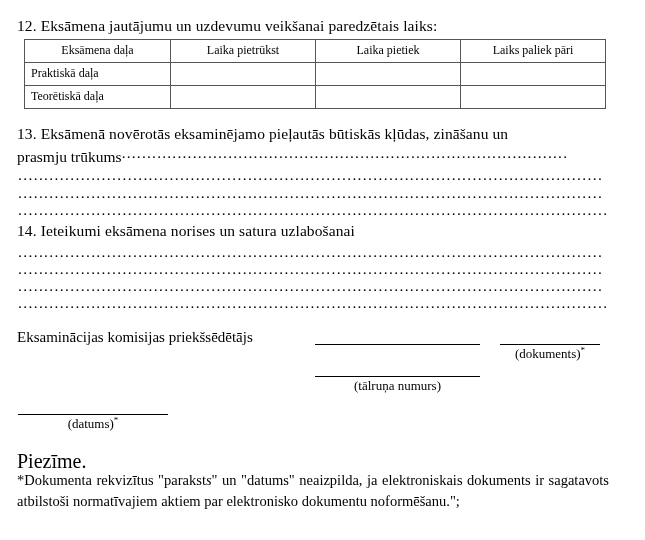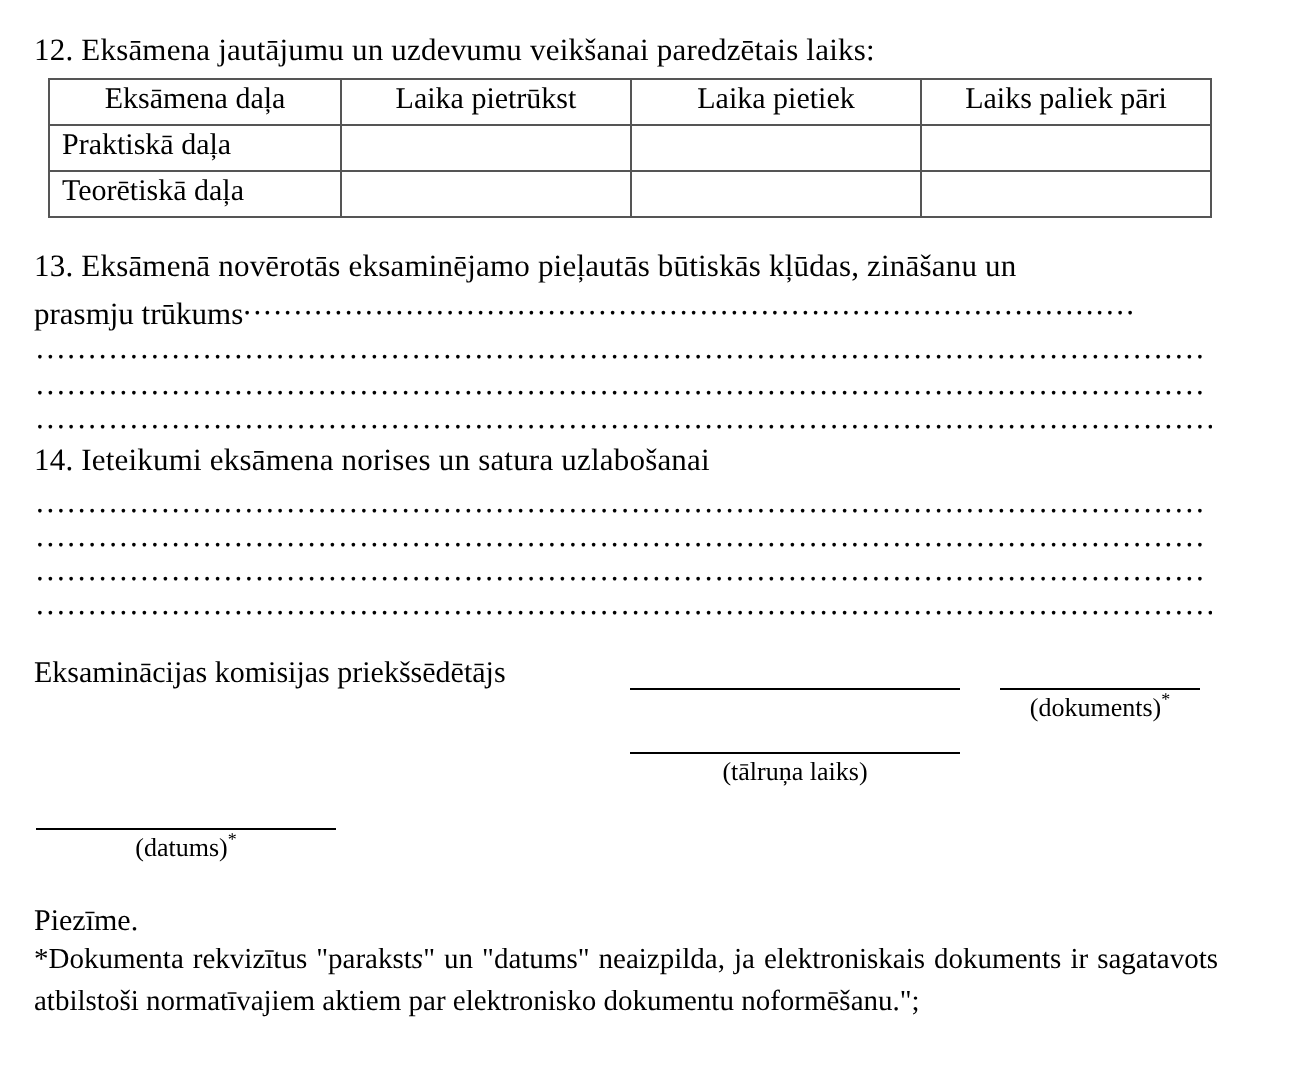--- a/index.html
+++ b/index.html
@@ -41,21 +41,21 @@
     left: 24px;
     top: 39px;
     width: 581px;
     border-collapse: collapse;
     table-layout: fixed;
     border: 1.6px solid #000;
   }
   #time-table td {
     border: 0.8px solid #555;
     height: 21px;
-    font-size: 15px;
+    font-size: 12px;
     padding: 0 0 1px 6px;
     line-height: 19px;
   }
   #time-table td.c-head-center {
     text-align: center;
     padding-left: 0;
   }
   #time-table col.col1 { width: 146px; }
   #time-table col.col2 { width: 145px; }
   #time-table col.col3 { width: 145px; }
@@ -119,21 +119,21 @@
   .caption sup {
     font-size: 9px;
     vertical-align: super;
     line-height: 0;
   }
 
   
   #note-title {
     position: absolute;
     left: 17px; top: 452px;
-    font-size: 15px;
+    font-size: 20px;
     line-height: 18px;
     white-space: nowrap;
   }
   #note-body {
     position: absolute;
     left: 17px; top: 470px;
     width: 592px;
     font-size: 14.5px;
     line-height: 21px;
     text-align: justify;
@@ -195,21 +195,21 @@
   <div class="dotrow" style="top:295px; width:588px;">...........................................................................................................................................</div>
 
   <div id="sig-label">Eksaminācijas komisijas priekšsēdētājs</div>
 
   <div class="rule" style="left:315px; top:344px; width:165px;"></div>
 
   <div class="rule" style="left:500px; top:344px; width:100px;"></div>
   <div class="caption" style="left:500px; top:346px; width:100px;"><span>(dokuments)</span><sup>*</sup></div>
 
   <div class="rule" style="left:315px; top:376px; width:165px;"></div>
-  <div class="caption" style="left:315px; top:378px; width:165px;">(tālruņa laiks)</div>
+  <div class="caption" style="left:315px; top:378px; width:165px;">(tālruņa numurs)</div>
 
   <div class="rule" style="left:18px; top:414px; width:150px;"></div>
   <div class="caption" style="left:18px; top:416px; width:150px;"><span>(datums)</span><sup>*</sup></div>
 
   <div id="note-title">Piezīme.</div>
 
   <div id="note-body"><span>*Dokumenta rekvizītus "parakst</span><span class="ital">s</span><span>" un "datums" neaizpilda, ja elektroniskais dokuments ir sagatavots atbilstoši normatīvajiem aktiem par elektronisko dokumentu noformēšanu.";</span></div>
 
 </div>
 

